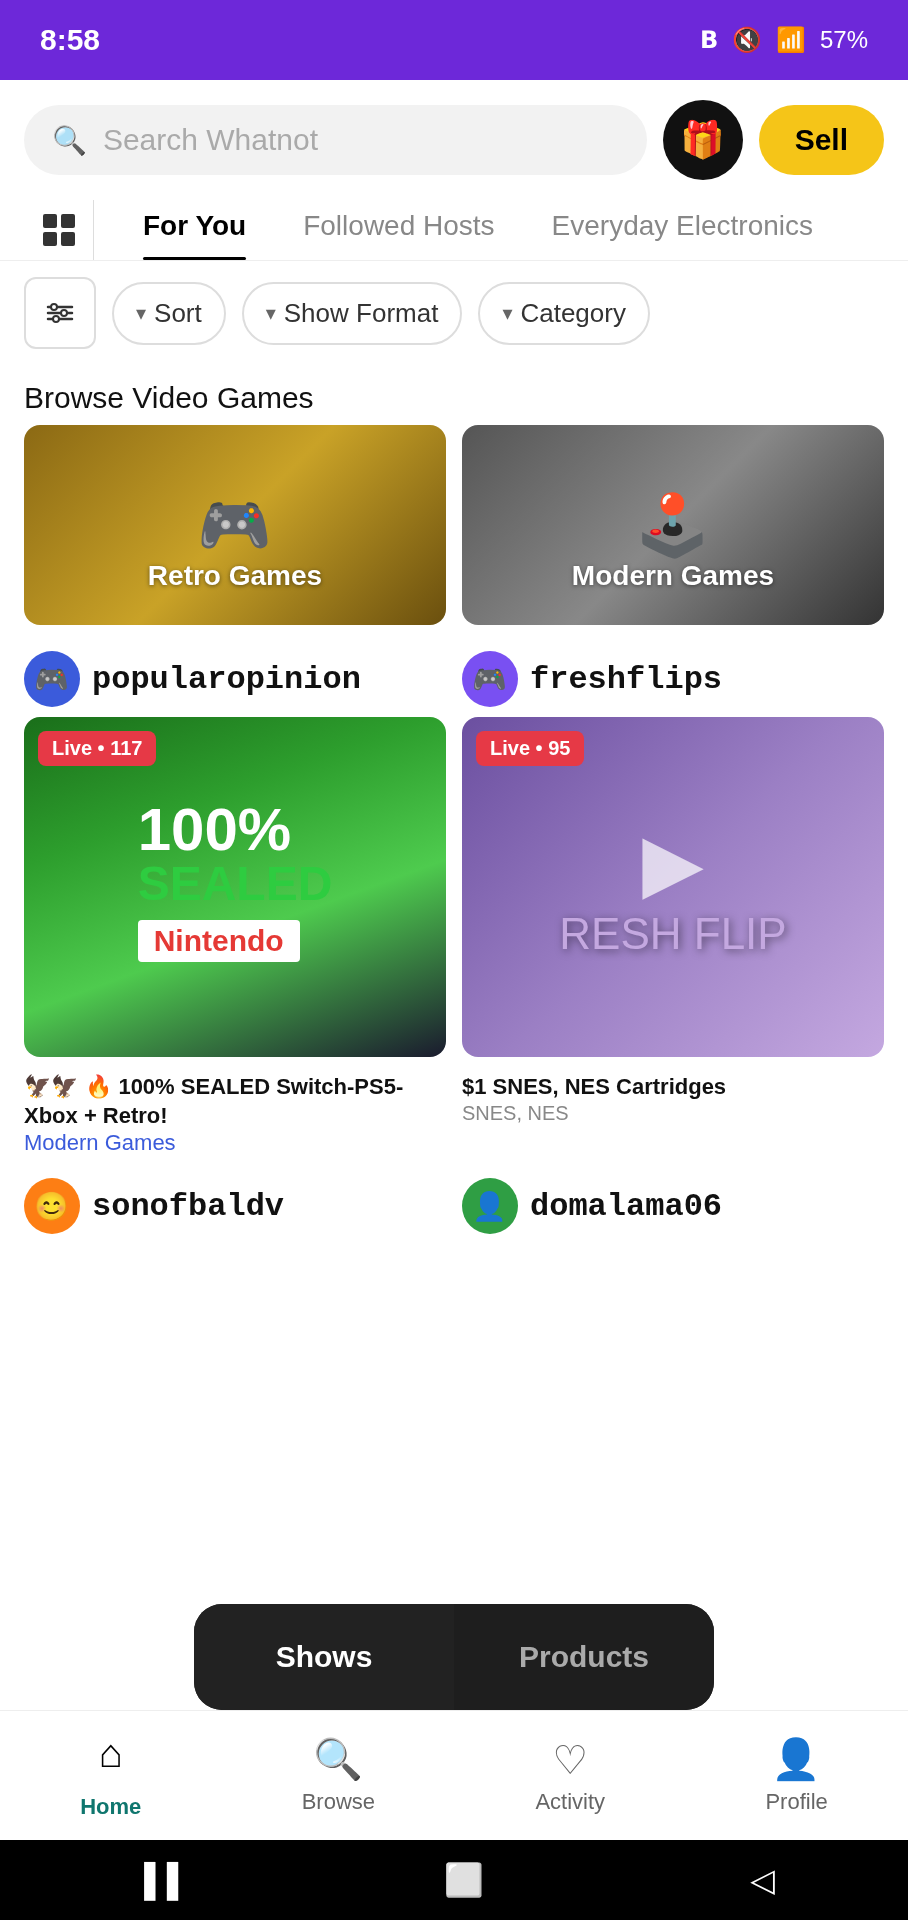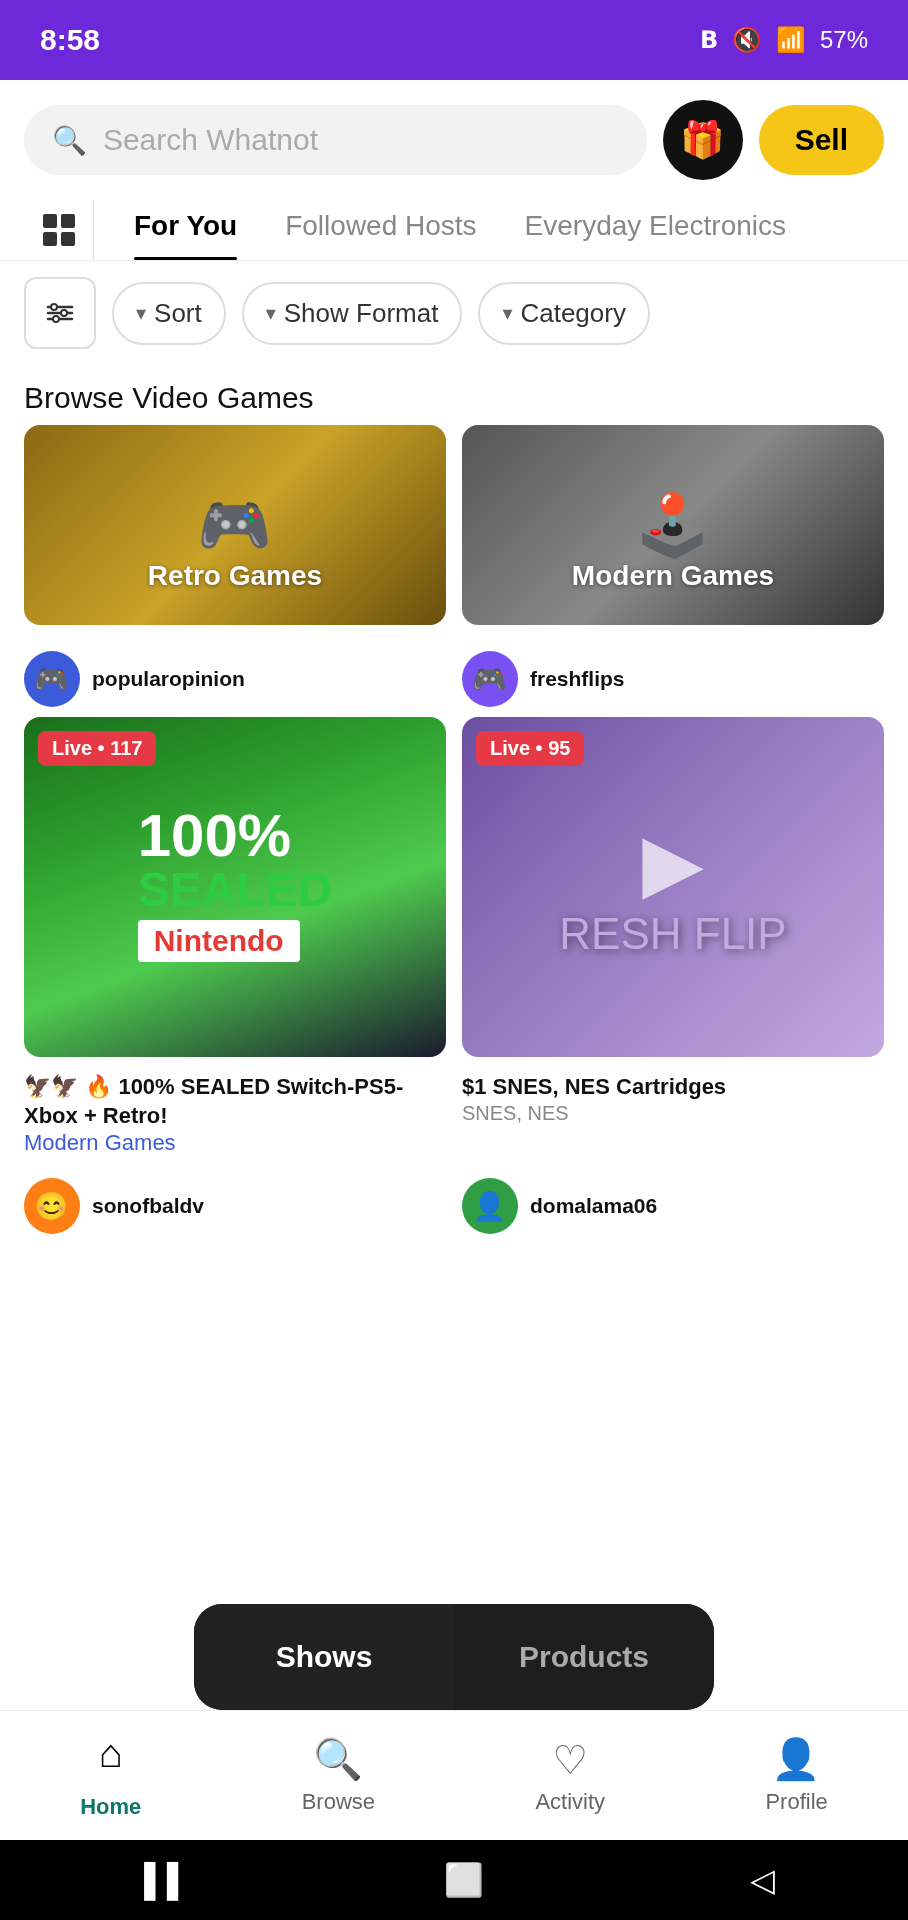--- a/index.html
+++ b/index.html
@@ -79,21 +79,21 @@
       padding: 18px 36px;
       border: none;
       cursor: pointer;
     }
 
     
     .tabs-container {
       display: flex;
       align-items: center;
       padding: 10px 0 0 24px;
-      gap: 0;
+      gap: 9px;
       border-bottom: 1px solid #eee;
       overflow-x: hidden;
     }
     .tab-grid-icon {
       width: 70px;
       height: 60px;
       display: flex;
       align-items: center;
       justify-content: center;
       border-right: 1px solid #ddd;
@@ -244,23 +244,24 @@
       display: flex;
       align-items: center;
       justify-content: center;
       font-size: 28px;
     }
     .avatar.blue { background: #3b5bdb; }
     .avatar.purple { background: #7950f2; }
     .avatar.orange { background: #fd7e14; }
     .avatar.green { background: #2f9e44; }
     .streamer-name {
-      font-size: 21px;
+      font-size: 32px;
       font-weight: 600;
       color: #111;
+      font-family: Liberation Mono, monospace;
     }
     .stream-thumb {
       width: 100%;
       height: 340px;
       border-radius: 16px;
       overflow: hidden;
       position: relative;
       background: #222;
     }
     .stream-thumb.left-thumb {
@@ -285,21 +286,21 @@
       height: 100%;
       display: flex;
       align-items: center;
       justify-content: center;
     }
     .sealed-text {
       padding: 20px;
     }
     .sealed-text .pct { font-size: 60px; font-weight: 900; color: #fff; line-height: 1; }
     .sealed-text .big { font-size: 48px; font-weight: 900; color: #2ecc40; line-height: 1; }
-    .sealed-text .brand { font-size: 30px; font-weight: 900; color: #e53935; background: #fff; padding: 4px 16px; border-radius: 4px; display: inline-block; margin: 6px 0; }
+    .sealed-text .brand { font-size: 30px; font-weight: 900; color: #e53935; background: #fff; padding: 4px 16px; border-radius: 4px; display: inline-block; margin: 12px 0; }
     .stream-info {
       padding: 6px 0;
     }
     .stream-title {
       font-size: 22px;
       font-weight: 600;
       color: #111;
       line-height: 1.3;
     }
     .stream-subtitle {

